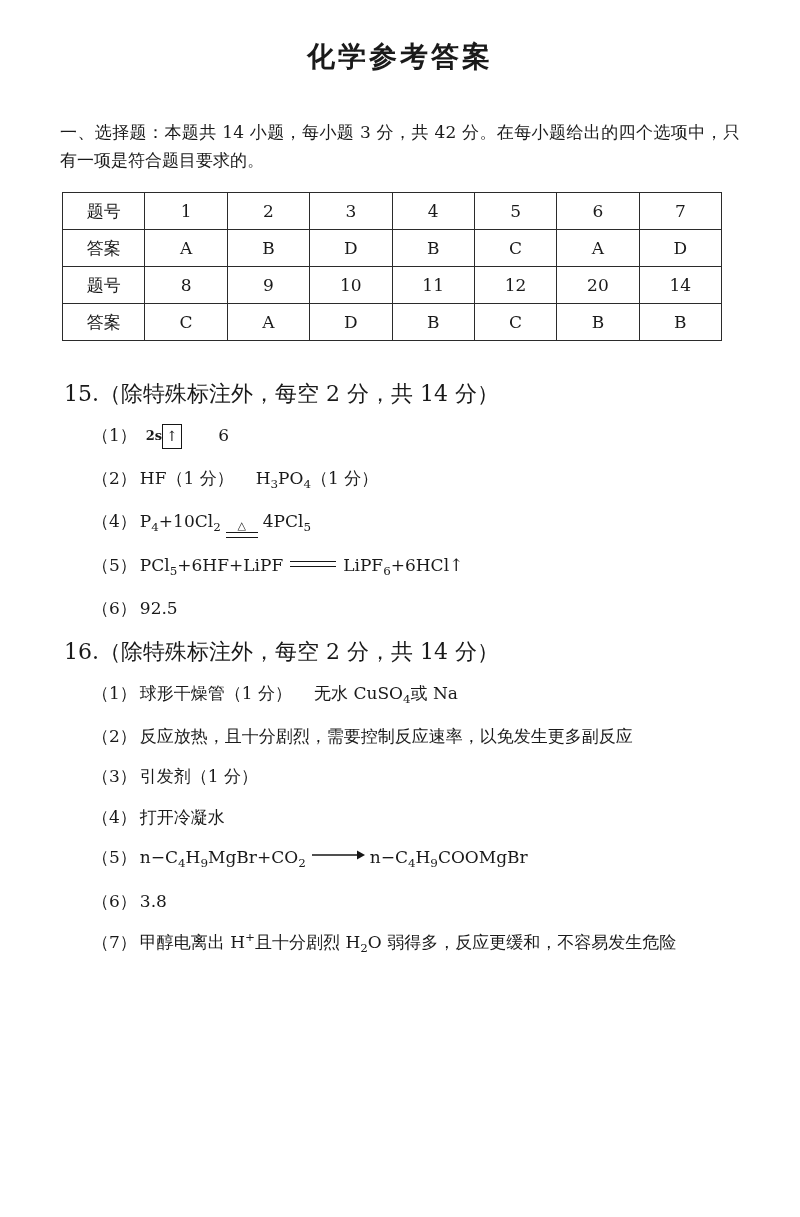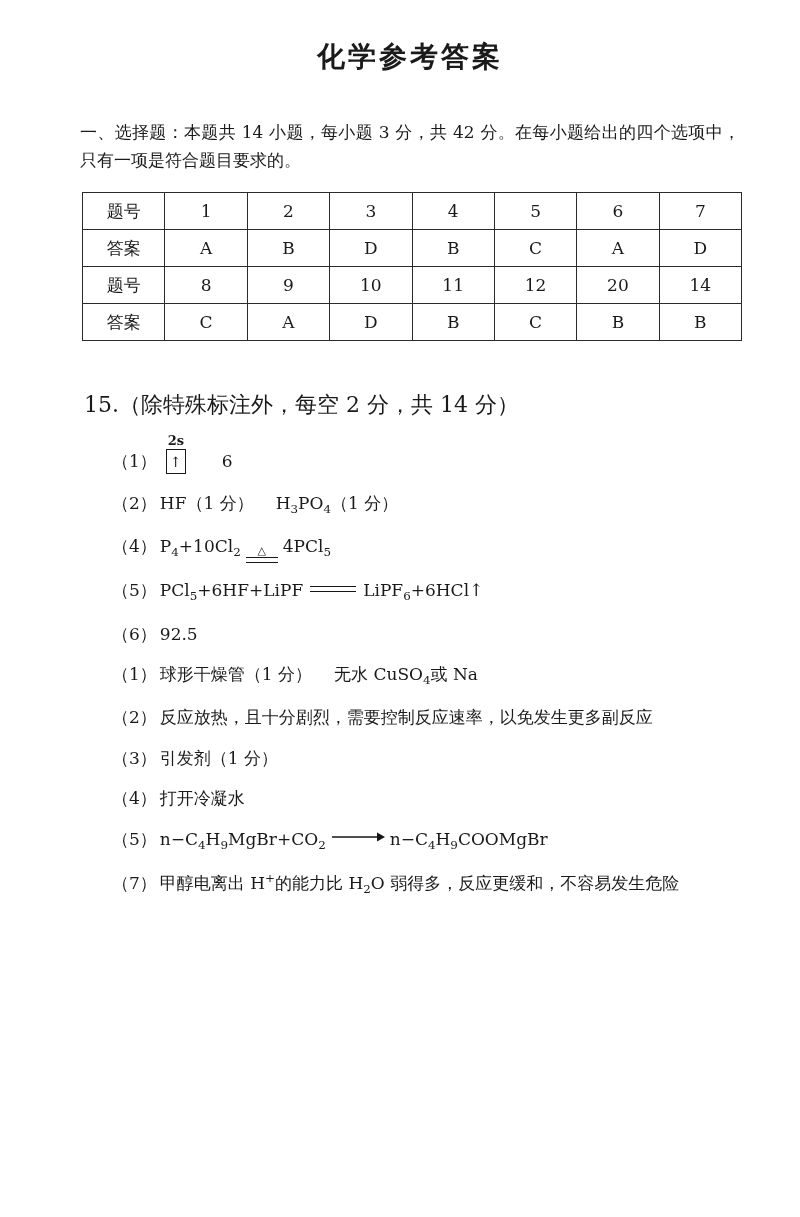--- a/index.html
+++ b/index.html
@@ -4,41 +4,41 @@
 <style>
   * { box-sizing: border-box; }
   html, body { margin: 0; padding: 0; background: #ffffff; }
   .page {
     position: relative;
     width: 800px;
     height: 1217px;
     background: #ffffff;
     color: #1a1a1a;
     font-family: "DejaVu Serif", "Liberation Serif", serif;
-    padding: 38px 60px 0 80px;
+    padding: 38px 60px 0 60px;
     overflow: hidden;
   }
   .title {
     text-align: center;
     font-size: 28px;
     font-weight: 700;
     letter-spacing: 3px;
     margin: 0 0 42px 0;
   }
   .intro {
     font-size: 17px;
     line-height: 1.65;
     margin: 0 0 18px 0;
     text-align: justify;
   }
   table.ans-table {
     border-collapse: collapse;
     table-layout: fixed;
     width: 660px;
-    margin: 0 0 49px 2px;
+    margin: 0 0 38px 2px;
   }
   table.ans-table td {
     border: 1px solid #2b2b2b;
     height: 37px;
     text-align: center;
     vertical-align: middle;
     font-size: 17px;
     padding: 0;
   }
   .q-heading {
@@ -56,21 +56,20 @@
   sub { font-size: 70%; }
   sup { font-size: 70%; }
   
   .item-orbital {
     display: flex;
     align-items: flex-end;
     margin-bottom: 17px;
   }
   .orbital {
     display: inline-flex;
-    flex-direction: column;
     align-items: center;
     margin-left: 6px;
   }
   .orbital-name {
     font-size: 13px;
     font-weight: 700;
     line-height: 1;
     margin-bottom: 2px;
   }
   .orbital-box {
@@ -200,20 +199,21 @@
       </div>
 
       <div class="item">
         <span class="lbl">（6）</span><span>92.5</span>
       </div>
 
     </div>
   </section>
 
   <section>
+    <div class="q-heading">16.（除特殊标注外，每空 2 分，共 14 分）</div>
     <div class="q-items">
 
       <div class="item">
         <span class="lbl">（1）</span><span>球形干燥管（1 分）</span><span class="part2"><span>无水 CuSO</span><sub>4</sub><span>或 Na</span></span>
       </div>
 
       <div class="item">
         <span class="lbl">（2）</span><span>反应放热，且十分剧烈，需要控制反应速率，以免发生更多副反应</span>
       </div>
 
@@ -225,21 +225,24 @@
         <span class="lbl">（4）</span><span>打开冷凝水</span>
       </div>
 
       <div class="item">
         <span class="lbl">（5）</span><span><span>n−C</span><sub>4</sub><span>H</span><sub>9</sub><span>MgBr+CO</span><sub>2</sub></span><svg class="arrow-svg" width="54" height="12" viewBox="0 0 54 12">
             <line x1="1" y1="6" x2="47" y2="6" stroke="#161616" stroke-width="1.3"></line>
             <path d="M46 1.5 L54 6 L46 10.5 Z" fill="#161616"></path>
           </svg><span><span>n−C</span><sub>4</sub><span>H</span><sub>9</sub><span>COOMgBr</span></span>
       </div>
 
-
-      <div class="item">
-        <span class="lbl">（7）</span><span><span>甲醇电离出 H</span><sup>+</sup><span>的能力比 H</span><sub>2</sub><span>O 弱得多，反应更缓和，不容易发生危险</span></span>
+      <div class="item">
+        <span class="lbl">（6）</span><span>3.8</span>
+      </div>
+
+      <div class="item">
+        <span class="lbl">（7）</span><span><span>甲醇电离出 H</span><sup>+</sup><span>且十分剧烈 H</span><sub>2</sub><span>O 弱得多，反应更缓和，不容易发生危险</span></span>
       </div>
 
     </div>
   </section>
 
 </div>
 
 </body></html>

